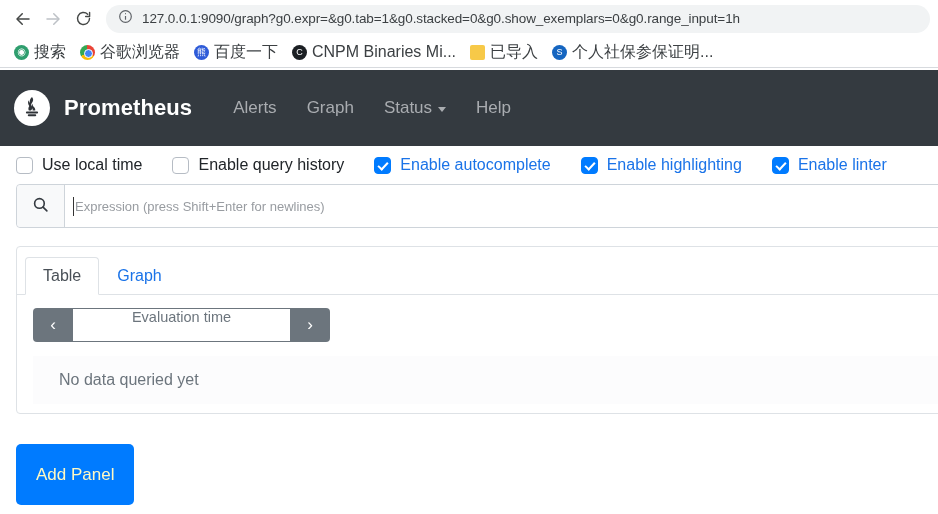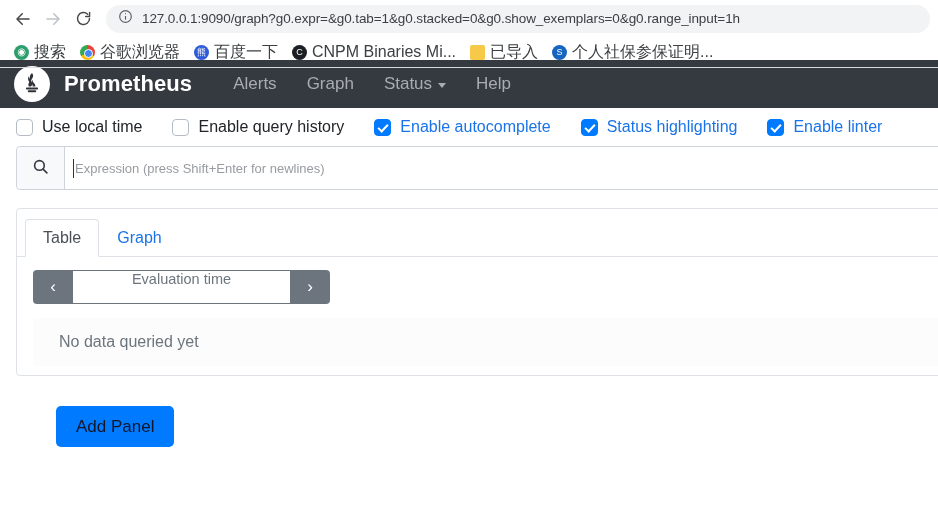--- a/index.html
+++ b/index.html
@@ -6,21 +6,21 @@
   html, body {
     width: 938px; height: 514px;
     font-family: "Liberation Sans", sans-serif;
     background: #ffffff;
     overflow: hidden;
   }
 
   
   .browser-chrome {
     background: #ffffff;
-    height: 60px;
+    height: 70px;
     position: relative;
   }
   .nav-row {
     height: 37px;
     display: flex;
     align-items: center;
     padding: 0 8px;
   }
   .nav-btn {
     width: 30px; height: 30px;
@@ -90,21 +90,21 @@
     height: 1px;
     background: #d7dade;
     width: 100%;
   }
 
   
   .page { width: 938px; background:#fff; }
 
   .navbar {
     background: #343a40;
-    height: 48px;
+    height: 76px;
     display: flex;
     align-items: center;
     padding: 0 14px;
     gap: 0;
   }
   .brand {
     display: flex;
     align-items: center;
     gap: 14px;
     margin-right: 26px;
@@ -287,28 +287,27 @@
 
   
   .footer {
     position: relative;
     margin-top: 30px;
     padding: 0 16px;
     height: 60px;
   }
   .add-panel-btn {
     background: #007bff;
-    color: #0f172a;
+    color: #fef9c3;
     border: none;
     border-radius: 5px;
     font-size: 17px;
-    padding: 12px 20px;
+    padding: 22px 20px;
     font-family: "Liberation Sans", sans-serif;
     line-height: 1;
-    margin-left: 40px;
   }
   .watermark {
     position: absolute;
     right: 14px;
     bottom: 4px;
     font-size: 13px;
     color: #c9ccd1;
     white-space: nowrap;
   }
 </style>
@@ -423,21 +422,21 @@
     <label class="opt">
       <span class="cbox"></span>
       <span class="opt-label">Enable query history</span>
     </label>
     <label class="opt on">
       <span class="cbox checked"></span>
       <span class="opt-label">Enable autocomplete</span>
     </label>
     <label class="opt on">
       <span class="cbox checked"></span>
-      <span class="opt-label">Status highlighting</span>
+      <span class="opt-label">Enable highlighting</span>
     </label>
     <label class="opt on">
       <span class="cbox checked"></span>
       <span class="opt-label">Enable linter</span>
     </label>
   </div>
 
   <div class="expr-wrap">
     <div class="expr-icon-box">
       <span>

